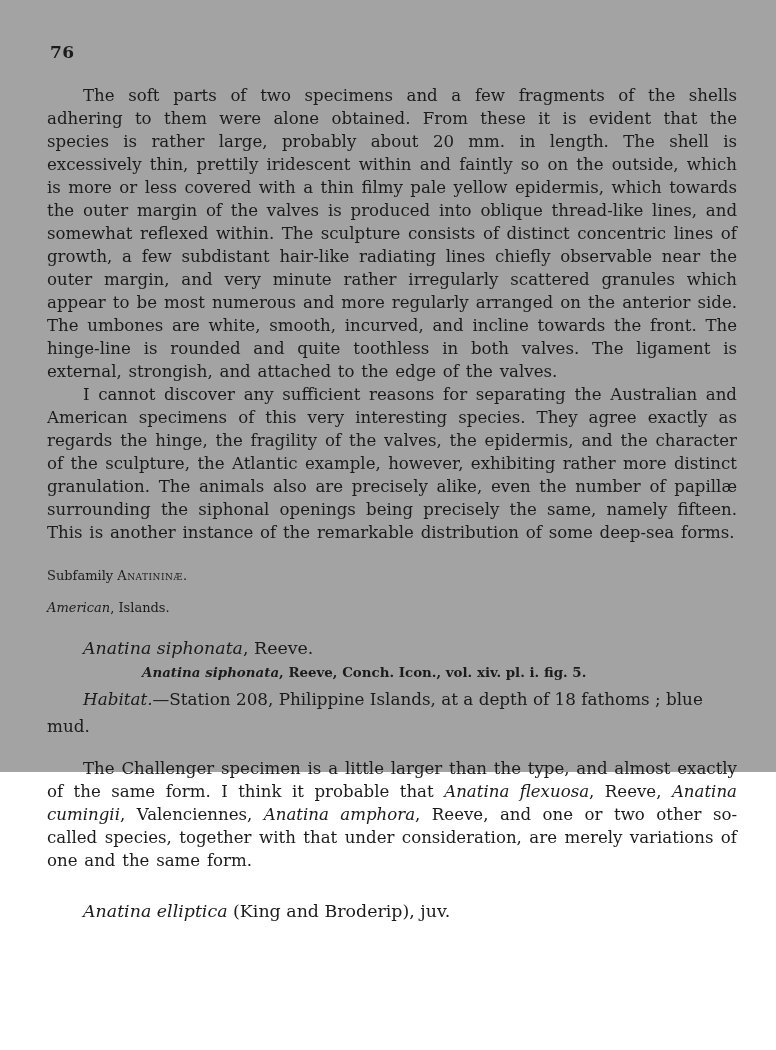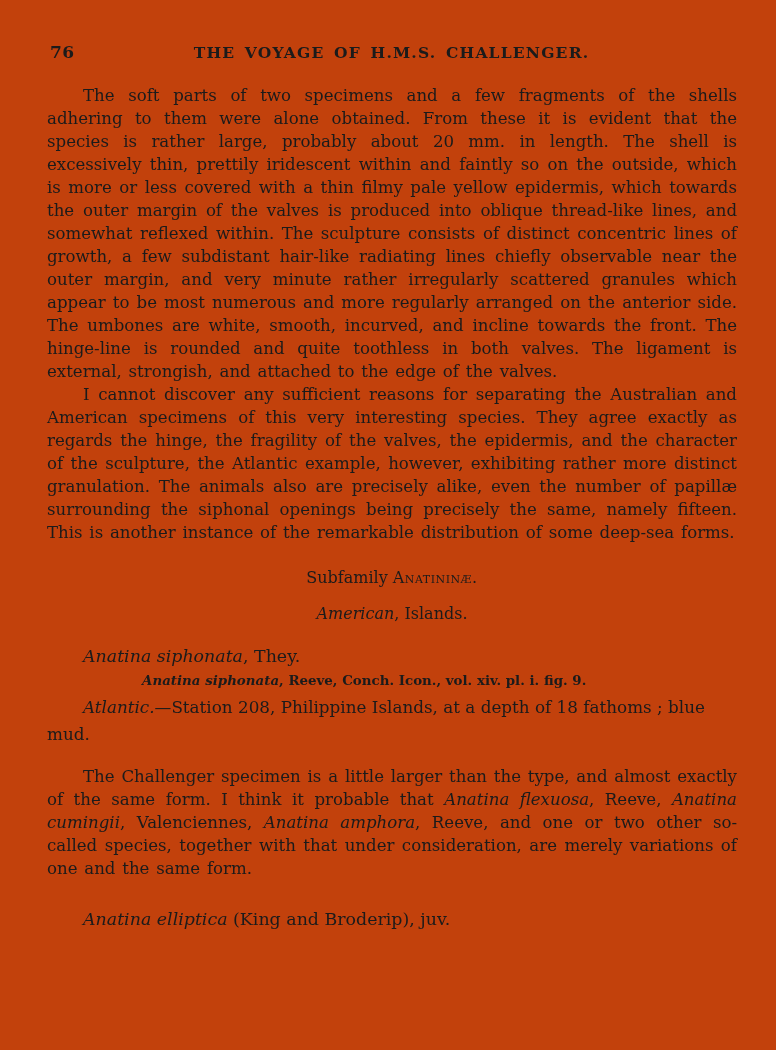--- a/index.html
+++ b/index.html
@@ -12,22 +12,22 @@
     height: 1050px;
     position: relative;
     overflow: hidden;
     font-family: "DejaVu Serif", "Liberation Serif", serif;
     color: #1b1b1b;
     -webkit-font-smoothing: antialiased;
   }
   .page {
     position: absolute;
     left: 0; top: 0;
-    width: 776px; height: 1050px;
-    background: #c2410c;
+    width: 776px; height: 772px;
+    background: #a3a3a3;
   }
   
   .page-header {
     position: absolute;
     top: 42px;
     left: 47px;
     right: 40px;
     height: 22px;
   }
   .page-number {
@@ -57,22 +57,21 @@
   }
   .body-para {
     font-size: 16.6px;
     line-height: 23px;
     text-align: justify;
     text-indent: 36px;
     word-spacing: 1.5px;
     margin: 0;
   }
   .heading-center {
-    text-align: center;
-    font-size: 16px;
+    font-size: 13px;
     margin: 0;
   }
   .subfamily-heading { margin-top: 24px; }
   .genus-heading { margin-top: 17px; }
   .species-heading {
     font-size: 17.4px;
     line-height: 24px;
     margin: 0;
     padding-left: 36px;
   }
@@ -95,39 +94,38 @@
   .seg-i { font-style: italic; }
   .seg-sc { font-variant: small-caps; letter-spacing: 0.5px; }
 </style>
 </head>
 <body>
 
 <div class="page">
 
   <div class="page-header">
     <span class="page-number">76</span>
-    <span class="running-title">THE VOYAGE OF H.M.S. CHALLENGER.</span>
   </div>
 
   <div class="text-block">
 
     <p class="body-para">The soft parts of two specimens and a few fragments of the shells adhering to them were alone obtained.  From these it is evident that the species is rather large, probably about 20 mm. in length.  The shell is excessively thin, prettily iridescent within and faintly so on the outside, which is more or less covered with a thin filmy pale yellow epidermis, which towards the outer margin of the valves is produced into oblique thread-like lines, and somewhat reflexed within.  The sculpture consists of distinct concentric lines of growth, a few subdistant hair-like radiating lines chiefly observable near the outer margin, and very minute rather irregularly scattered granules which appear to be most numerous and more regularly arranged on the anterior side.  The umbones are white, smooth, incurved, and incline towards the front.  The hinge-line is rounded and quite toothless in both valves.  The ligament is external, strongish, and attached to the edge of the valves.</p>
 
     <p class="body-para">I cannot discover any sufficient reasons for separating the Australian and American specimens of this very interesting species.  They agree exactly as regards the hinge, the fragility of the valves, the epidermis, and the character of the sculpture, the Atlantic example, however, exhibiting rather more distinct granulation.  The animals also are precisely alike, even the number of papillæ surrounding the siphonal openings being precisely the same, namely fifteen.  This is another instance of the remarkable distribution of some deep-sea forms.</p>
 
     <p class="heading-center subfamily-heading"><span>Subfamily </span><span class="seg-sc">Anatininæ.</span></p>
 
     <p class="heading-center genus-heading"><span class="seg-i">American</span><span>, Islands.</span></p>
 
-    <p class="species-heading species1-heading"><span class="seg-i">Anatina siphonata</span><span>, They.</span></p>
+    <p class="species-heading species1-heading"><span class="seg-i">Anatina siphonata</span><span>, Reeve.</span></p>
 
     <div class="synonymy">
-        <div class="syn-line"><span class="seg-i">Anatina siphonata</span><span>, Reeve, Conch. Icon., vol. xiv. pl. i. fig. 9.</span></div>
+        <div class="syn-line"><span class="seg-i">Anatina siphonata</span><span>, Reeve, Conch. Icon., vol. xiv. pl. i. fig. 5.</span></div>
       </div>
 
-    <p class="habitat-line"><span class="seg-i">Atlantic.</span><span>—Station 208, Philippine Islands, at a depth of 18 fathoms ; blue mud.</span></p>
+    <p class="habitat-line"><span class="seg-i">Habitat.</span><span>—Station 208, Philippine Islands, at a depth of 18 fathoms ; blue mud.</span></p>
 
     <p class="body-para remarks-para"><span>The Challenger specimen is a little larger than the type, and almost exactly of the same form.  I think it probable that </span><span class="seg-i">Anatina flexuosa</span><span>, Reeve, </span><span class="seg-i">Anatina cumingii</span><span>, Valenciennes, </span><span class="seg-i">Anatina amphora</span><span>, Reeve, and one or two other so-called species, together with that under consideration, are merely variations of one and the same form.</span></p>
 
     <p class="species-heading species2-heading"><span class="seg-i">Anatina elliptica</span><span> (King and Broderip), juv.</span></p>
 
   </div>
 </div>
 
 </body></html>

